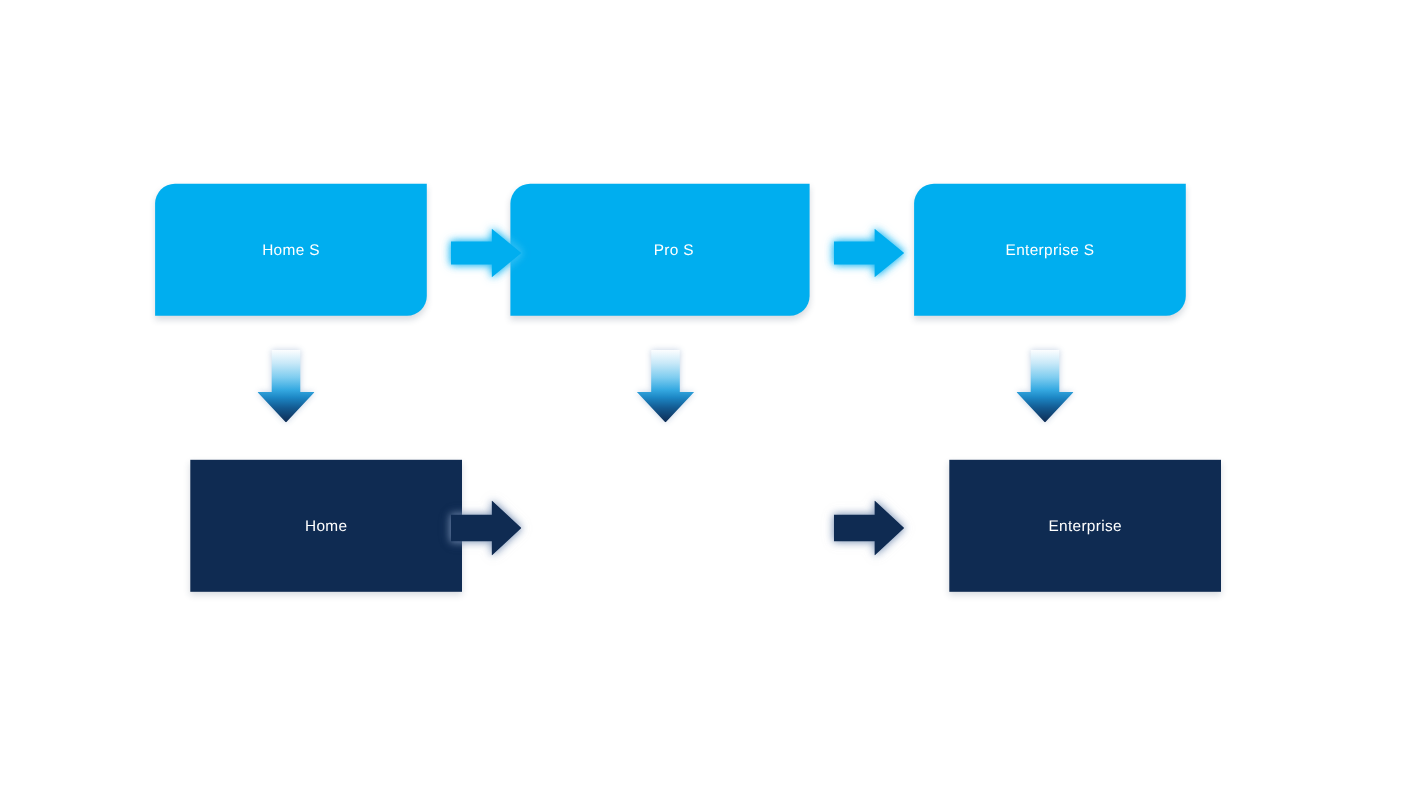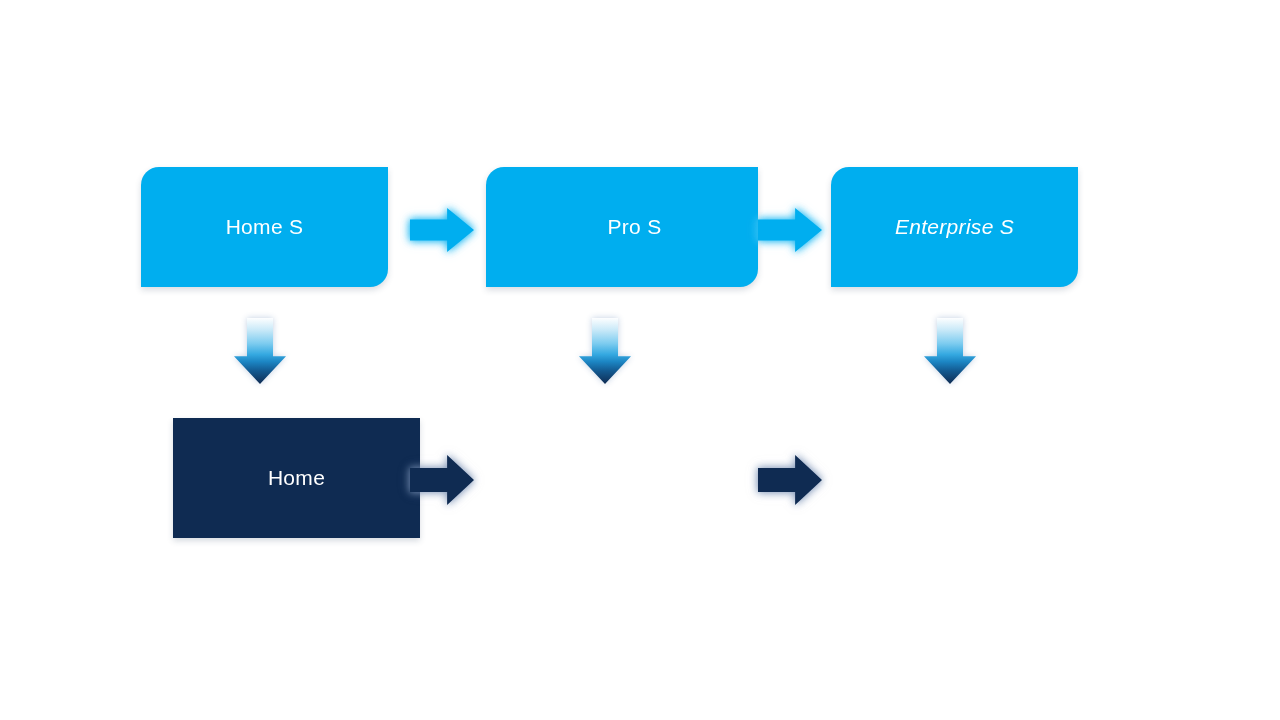--- a/index.html
+++ b/index.html
@@ -27,26 +27,26 @@
     background: var(--top-box, #00AEEF);
     border-radius: 18px 0 18px 0;
   }
   .box-bottom {
     top: 418px;
     background: var(--bottom-box, #0F2B52);
     border-radius: 0;
     margin-left: 32px;
   }
   .col-1 { left: 141px; }
-  .col-2 { left: 486px; padding-left: 25px; }
-  .col-3 { left: 831px; font-style: italic; }
+  .col-2 { left: 464px; padding-left: 25px; }
+  .col-3 { left: 831px; }
 
   .box-label {
     color: var(--label, #ffffff);
-    font-size: 21px;
+    font-size: 14px;
     font-weight: 400;
     letter-spacing: 0.3px;
     white-space: nowrap;
   }
 
   
   .glow-light { position: absolute; filter: drop-shadow(0 0 4px rgba(0, 174, 239, 0.85)) drop-shadow(0 0 3px rgba(120, 215, 250, 0.8)); }
   .glow-dark  { position: absolute; filter: drop-shadow(0 0 4px rgba(100, 125, 165, 0.7)) drop-shadow(0 0 3px rgba(150, 170, 200, 0.55)); }
   .glow-down  { position: absolute; filter: drop-shadow(0 0 3px rgba(120, 150, 190, 0.45)); }
 
@@ -107,20 +107,23 @@
   <div class="glow-down darr-row darr-2">
     <div class="down-arrow"></div>
   </div>
   <div class="glow-down darr-row darr-3">
     <div class="down-arrow"></div>
   </div>
 
   <div class="box box-bottom col-1">
     <span class="box-label">Home</span>
   </div>
+  <div class="box box-bottom col-3">
+    <span class="box-label">Enterprise</span>
+  </div>
 
   <div class="glow-dark arrow-row2 gap-1">
     <div class="right-arrow bottom"></div>
   </div>
   <div class="glow-dark arrow-row2 gap-2">
     <div class="right-arrow bottom"></div>
   </div>
 
 </div>
 

